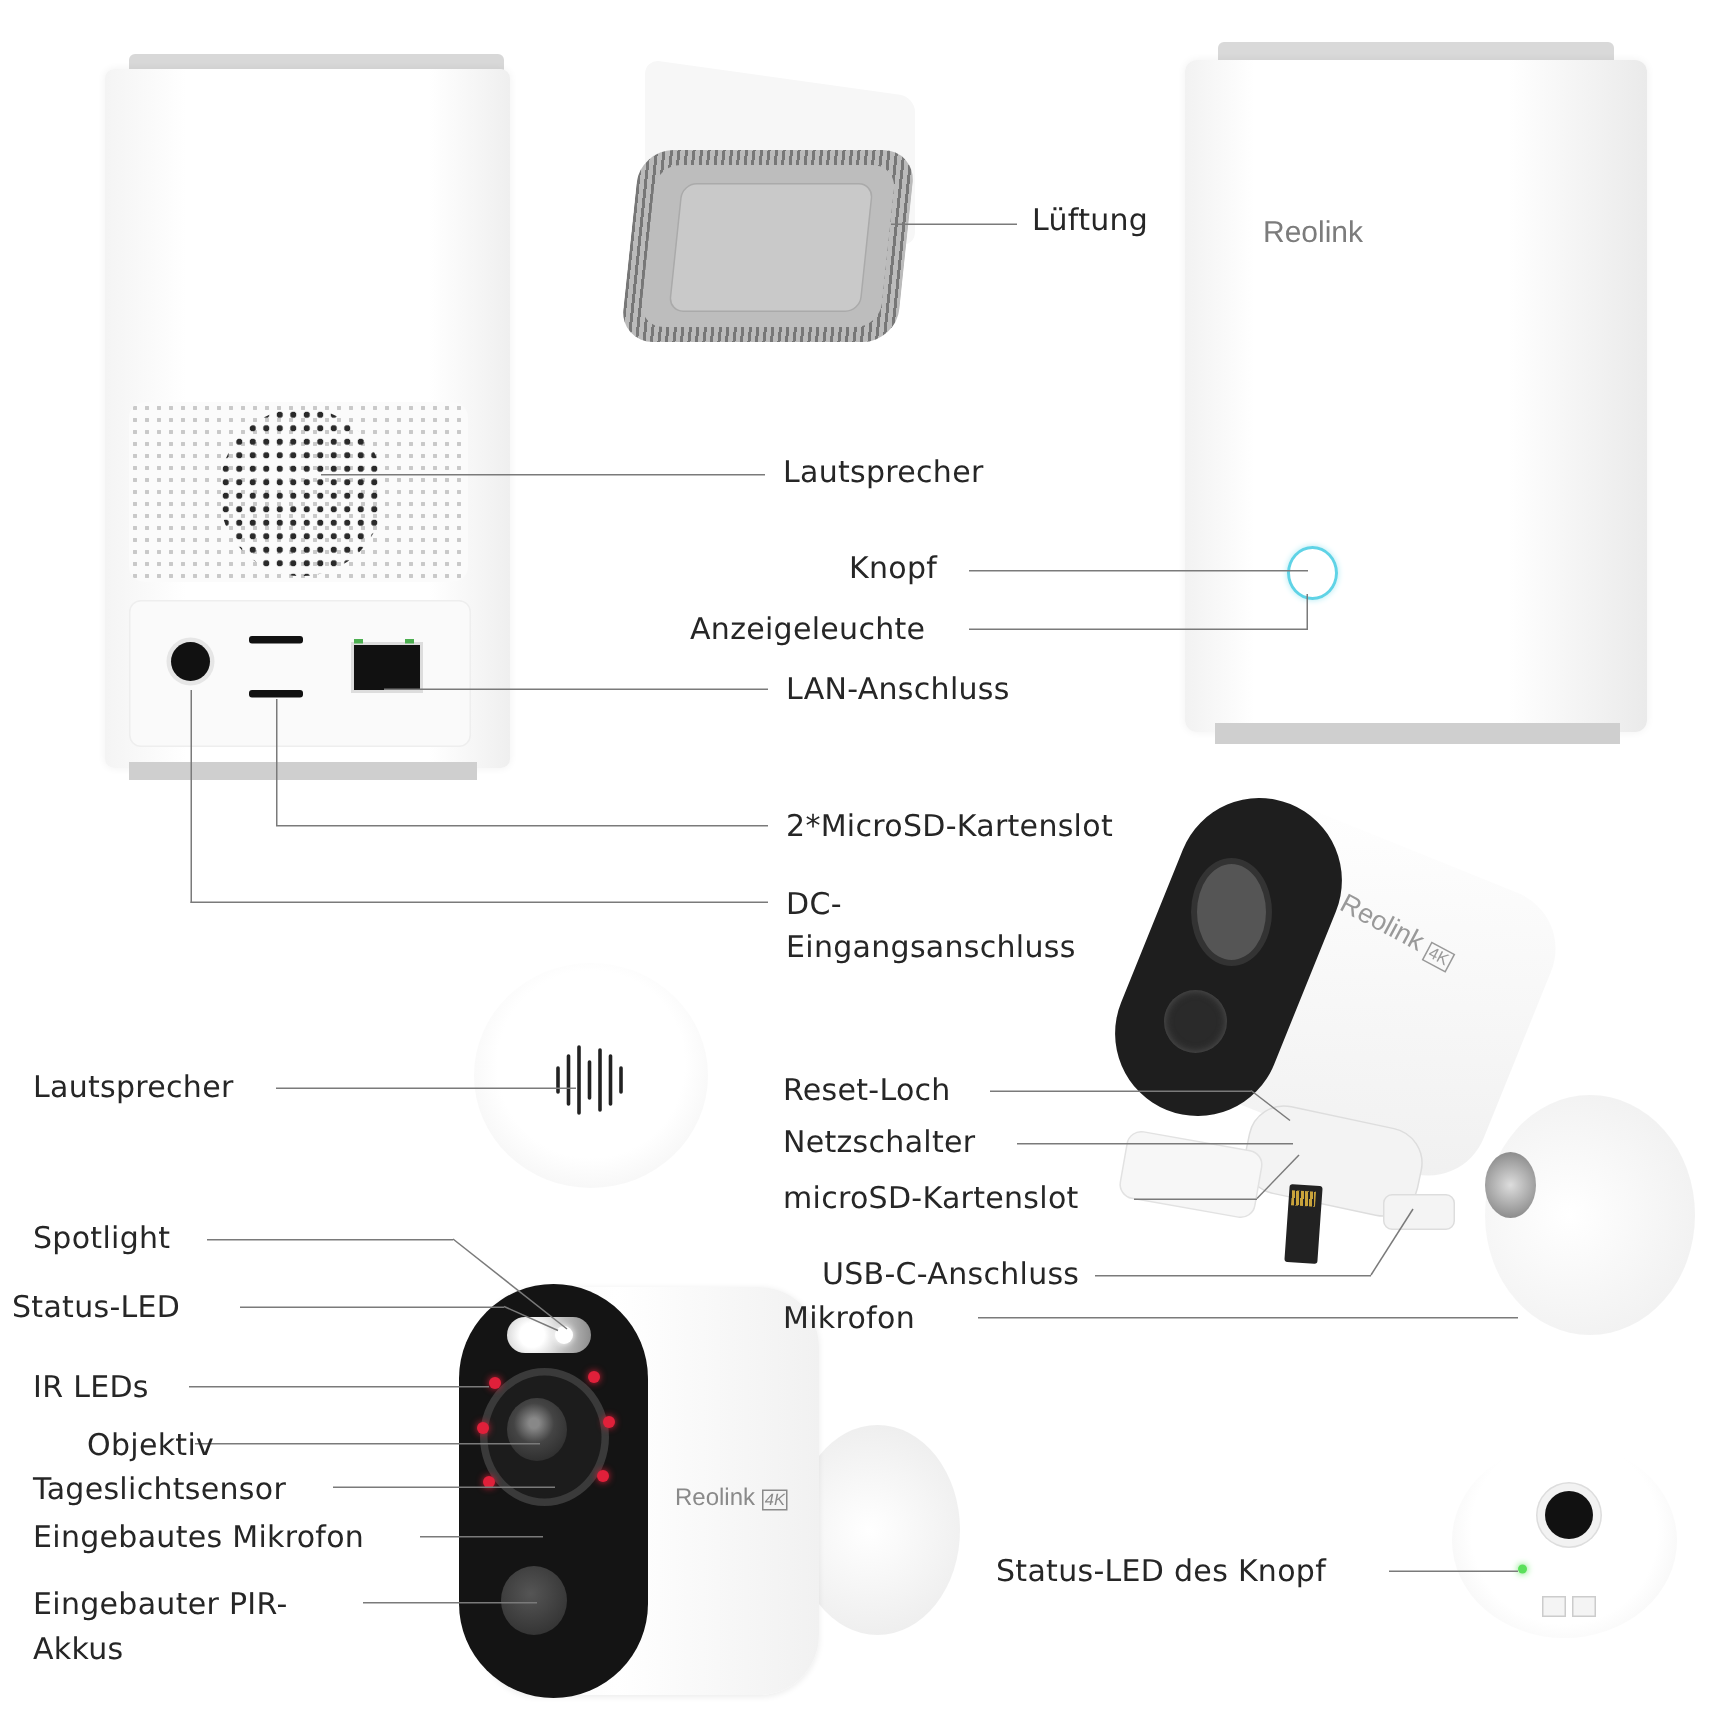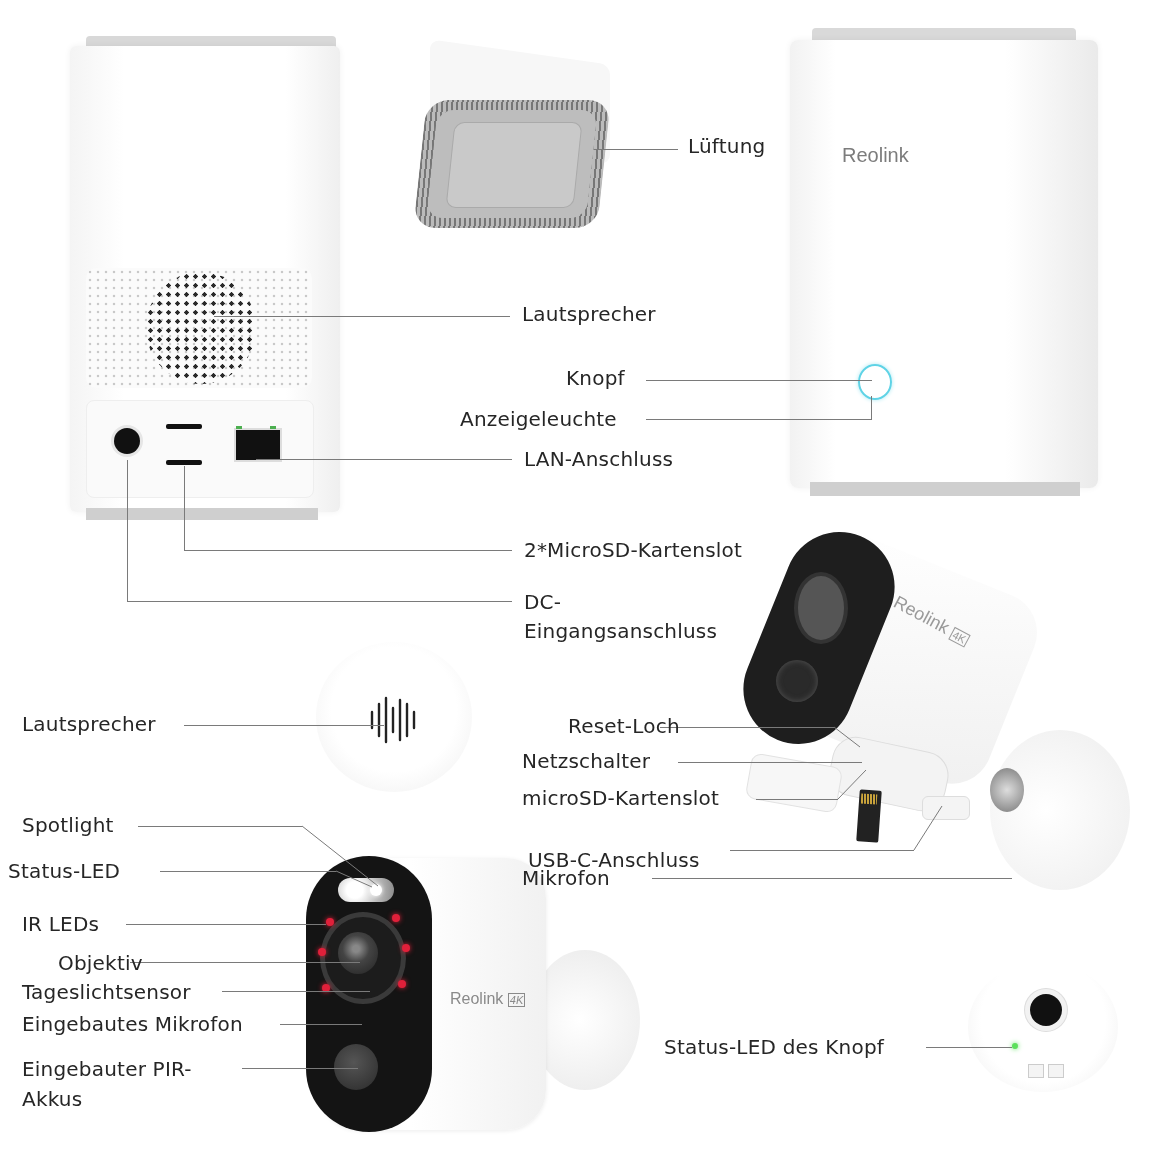--- a/index.html
+++ b/index.html
@@ -170,24 +170,24 @@
 <div class="lbl" style="left:522px;top:302px;">Lautsprecher</div>
 <div class="lbl" style="left:566px;top:366px;">Knopf</div>
 <div class="lbl" style="left:460px;top:407px;">Anzeigeleuchte</div>
 <div class="lbl" style="left:524px;top:447px;">LAN-Anschluss</div>
 <div class="lbl" style="left:524px;top:538px;">2*MicroSD-Kartenslot</div>
 <div class="lbl" style="left:524px;top:590px;">DC-</div>
 <div class="lbl" style="left:524px;top:619px;">Eingangsanschluss</div>
 
 <div class="lbl" style="left:22px;top:712px;">Lautsprecher</div>
 
-<div class="lbl" style="left:522px;top:714px;margin-left:46px;">Reset-Loch</div>
+<div class="lbl" style="left:522px;top:714px;">Reset-Loch</div>
 <div class="lbl" style="left:522px;top:749px;">Netzschalter</div>
 <div class="lbl" style="left:522px;top:786px;">microSD-Kartenslot</div>
-<div class="lbl" style="left:528px;top:837px;margin-top:11px;">USB-C-Anschluss</div>
+<div class="lbl" style="left:548px;top:837px;">USB-C-Anschluss</div>
 <div class="lbl" style="left:522px;top:866px;">Mikrofon</div>
 
 <div class="lbl" style="left:22px;top:813px;">Spotlight</div>
 <div class="lbl" style="left:8px;top:859px;">Status-LED</div>
 <div class="lbl" style="left:22px;top:912px;">IR LEDs</div>
 <div class="lbl" style="left:22px;top:951px;margin-left:36px;">Objektiv</div>
 <div class="lbl" style="left:22px;top:980px;">Tageslichtsensor</div>
 <div class="lbl" style="left:22px;top:1012px;">Eingebautes Mikrofon</div>
 <div class="lbl" style="left:22px;top:1057px;">Eingebauter PIR-</div>
 <div class="lbl" style="left:22px;top:1087px;">Akkus</div>

